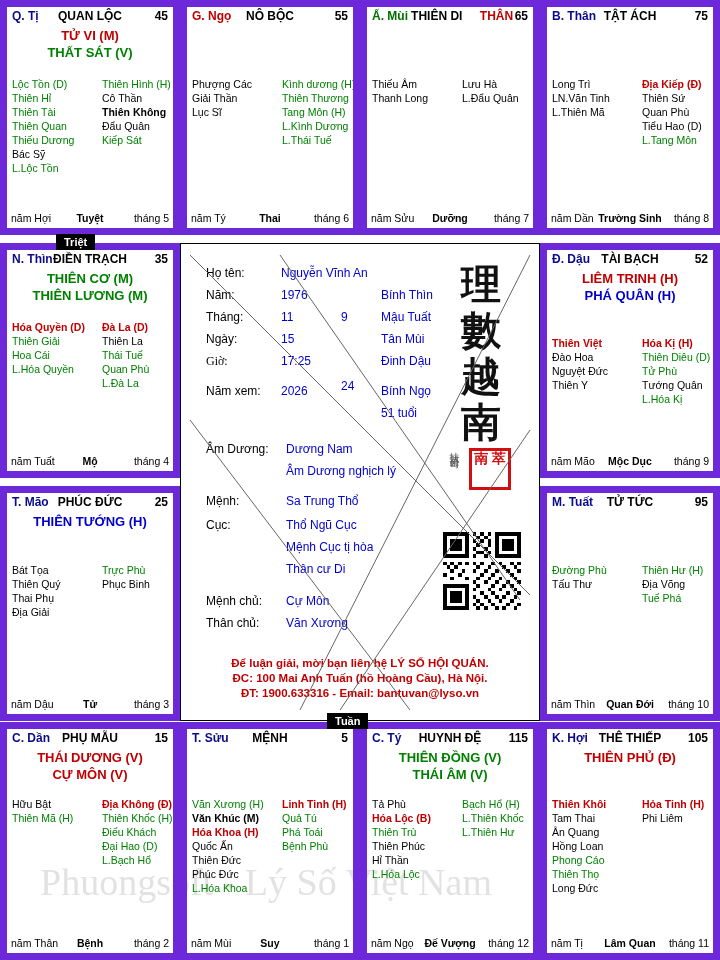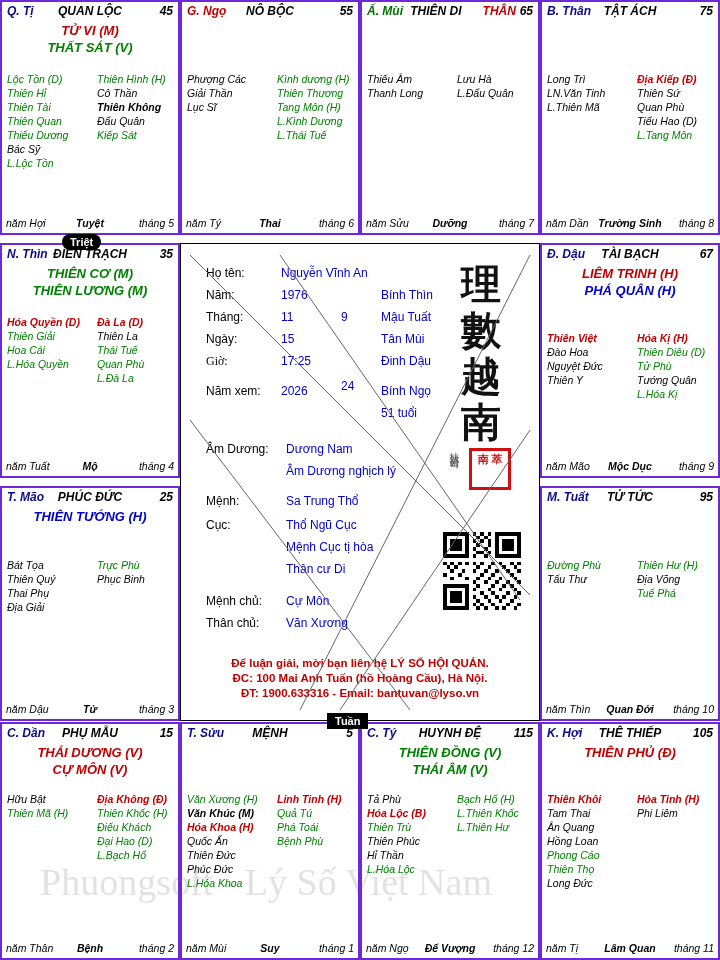--- a/index.html
+++ b/index.html
@@ -10,24 +10,23 @@
     font-size:11px;
     color:#000;
     position:relative;
     overflow:hidden;
   }
   .grid{
     position:absolute;left:0;top:0;width:720px;height:960px;
   }
   .cell{
     position:absolute;
-    border:2px solid #6d28d9;
+    border:7px solid #6d28d9;
     box-sizing:border-box;
     overflow:hidden;
-    font-style:italic;
   }
   
   .chead{
     position:absolute;top:2px;left:0;right:0;height:16px;
     font-size:12px;font-weight:bold;
   }
   .chead .cung{position:absolute;left:5px;color:#0a0a8a;}
   .chead .cung.red{color:#c00000;}
   .chead .cung.green{color:#007000;}
   .chead .name{position:absolute;left:50%;transform:translateX(-50%);color:#000;white-space:nowrap;}
@@ -78,21 +77,21 @@
   }
   .cal span{display:block;}
   .seal{
     position:absolute;
     border:3px solid #d01010;
     color:#d01010;
     font-family:"Liberation Serif",serif;
     font-weight:bold;
     text-align:center;
     line-height:12px;
-    font-size:11px;
+    font-size:14px;
     padding:2px;
     box-sizing:border-box;
   }
   .sealtxt{
     position:absolute;
     color:#555;
     font-family:"Liberation Serif",serif;
     font-size:10px;
     line-height:11px;
     writing-mode:vertical-rl;
@@ -263,21 +262,21 @@
       <span class="l">năm Tuất</span>
       <span class="m">Mộ</span>
       <span class="r">tháng 4</span>
     </div>
   </div>
 
   <div class="cell" style="left:540px;top:243px;width:180px;height:235px;">
     <div class="chead">
       <span class="cung blue">Đ. Dậu</span>
       <span class="name">TÀI BẠCH</span>
-      <span class="num">67</span>
+      <span class="num">52</span>
     </div>
     <div class="mainstars">
       <div class="ms-red">LIÊM TRINH (H)</div>
       <div class="ms-blue">PHÁ QUÂN (H)</div>
     </div>
     <div class="cols" style="top:70px;height:140px;margin-top:16px;">
       <div class="col" style="left:5px;">
         <div class="red bold">Thiên Việt</div>
         <div class="black">Đào Hoa</div>
         <div class="black">Nguyệt Đức</div>
@@ -645,16 +644,16 @@
   <svg class="lines">
     <g stroke="#666" stroke-width="1" fill="none">
       <line x1="190" y1="255" x2="530" y2="595"></line>
       <line x1="530" y1="255" x2="300" y2="710"></line>
       <line x1="190" y1="420" x2="410" y2="710"></line>
       <line x1="280" y1="255" x2="520" y2="600"></line>
       <line x1="340" y1="710" x2="530" y2="430"></line>
     </g>
   </svg>
 
-  <div class="tag" style="left:62px;top:234px;border-radius:8px;">Triệt</div>
+  <div class="tag" style="left:56px;top:234px;">Triệt</div>
   <div class="tag" style="left:327px;top:713px;">Tuần</div>
 
 </div>
 
 </body></html>

